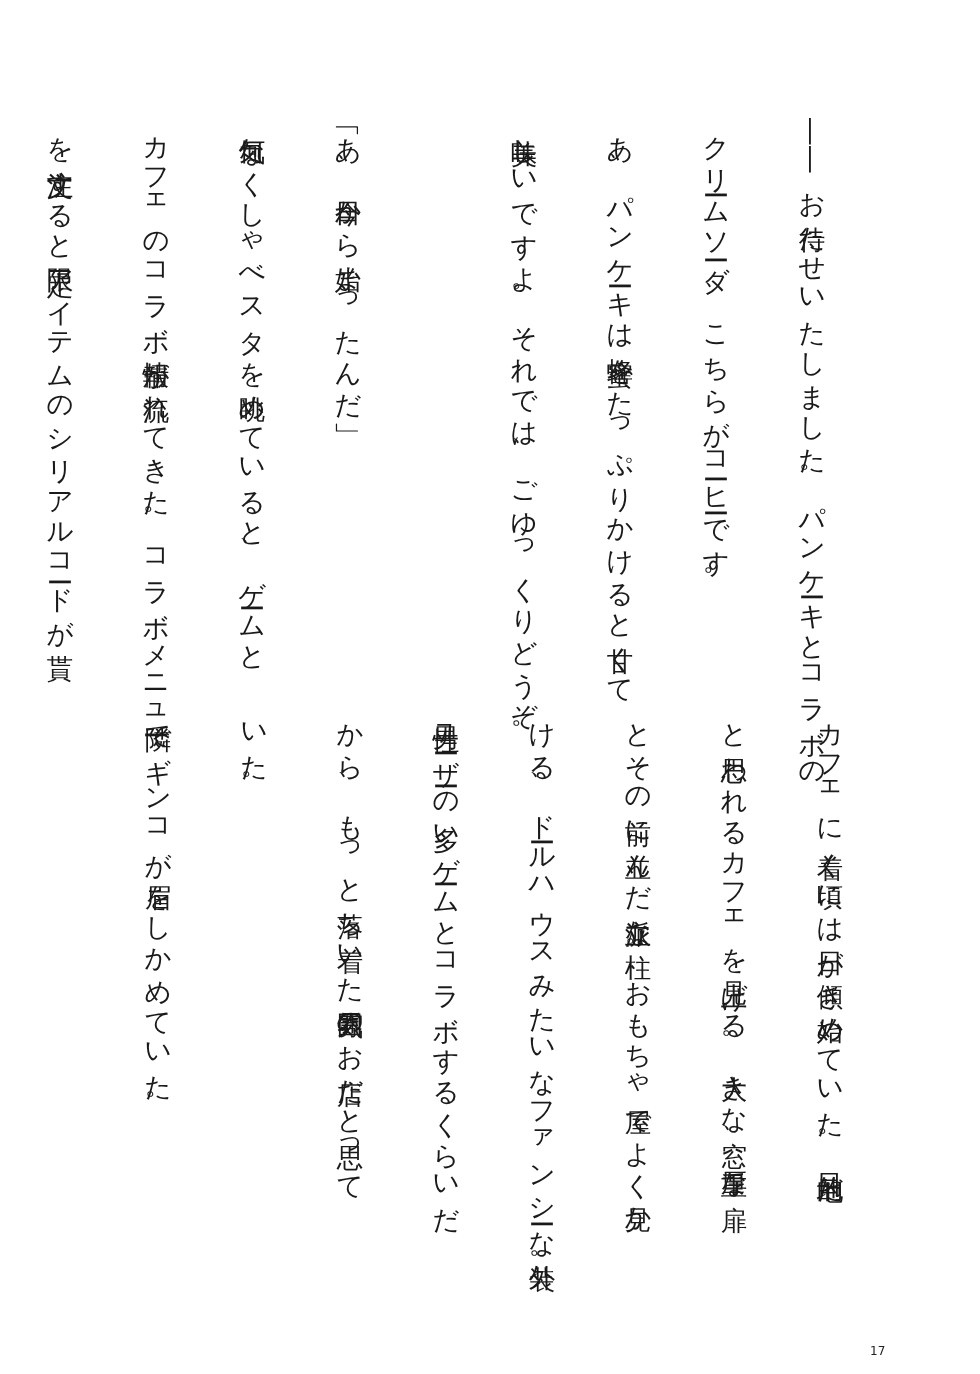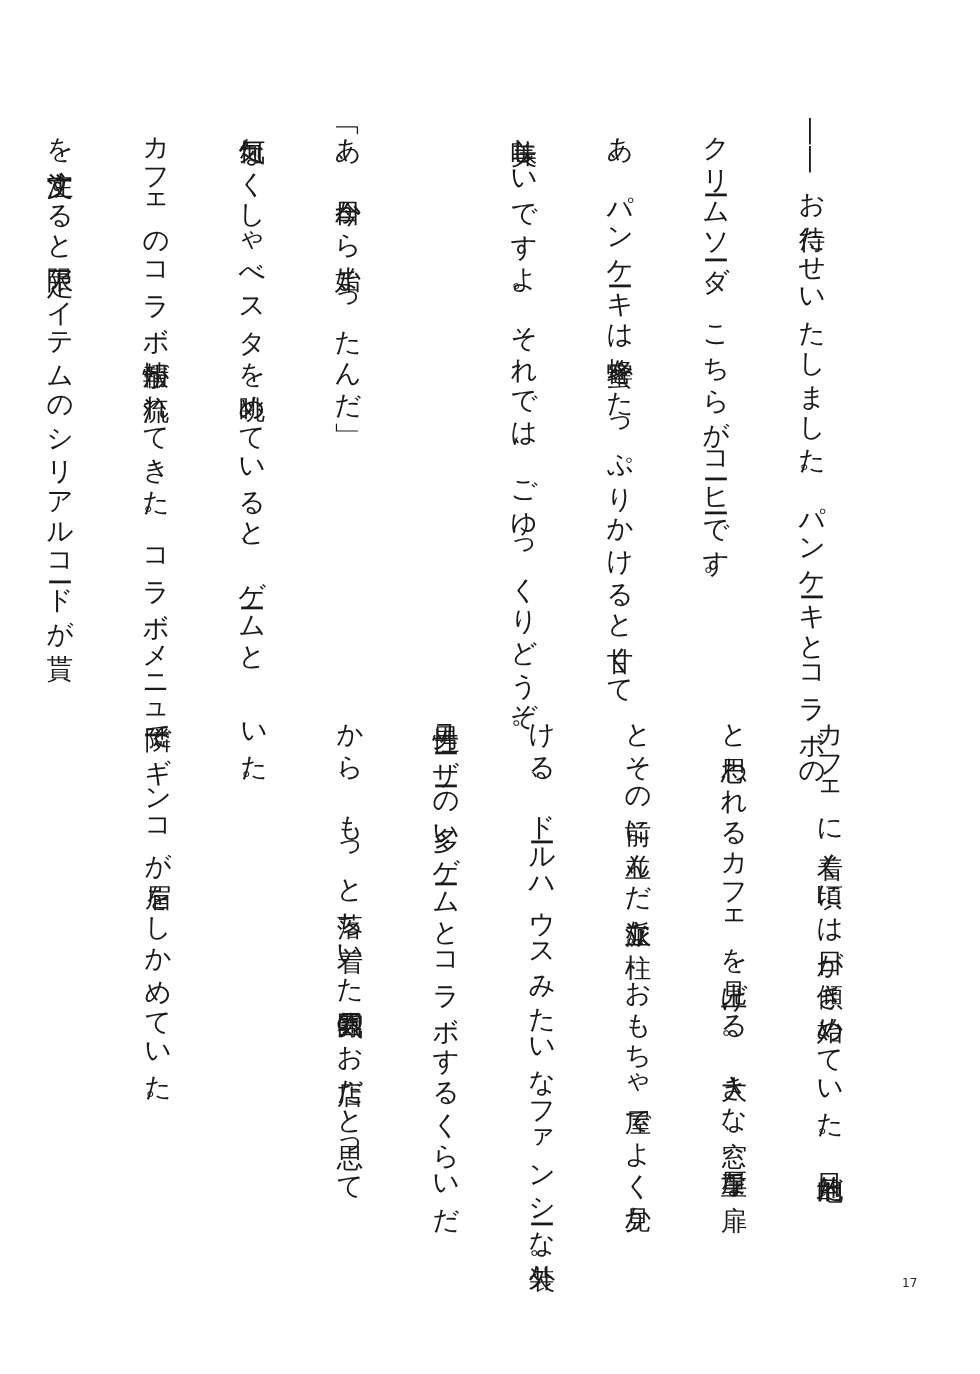--- a/index.html
+++ b/index.html
@@ -12,21 +12,21 @@
     font-size: 26.5px;
     line-height: 32px;
     letter-spacing: 1.5px;
     white-space: pre;
     text-orientation: mixed;
   }
   .block-top { right: 88px; top: 118px; height: 560px; }
   .block-bottom { right: 70px; top: 705px; height: 540px; }
   .line { display: block; }
   .gap { display: block; width: 16px; }
-  .page-number { position: absolute; left: 870px; top: 1276px; font-size: 12px; font-family: "DejaVu Sans", sans-serif; color: #222; margin-left: 32px; }
+  .page-number { position: absolute; left: 870px; top: 1344px; font-size: 12px; font-family: "DejaVu Sans", sans-serif; color: #222; }
 </style>
 </head>
 <body>
 
 <div class="page">
   <div class="block block-top">
     <span class="line">――お待たせいたしました。パンケーキとコラボの</span>
     <span class="line">クリームソーダ、こちらがコーヒーです。</span>
     <span class="line">あ、パンケーキは蜂蜜をたっぷりかけると甘くて</span>
     <span class="line">美味しいですよ。それでは、ごゆっくりどうぞ。</span>

